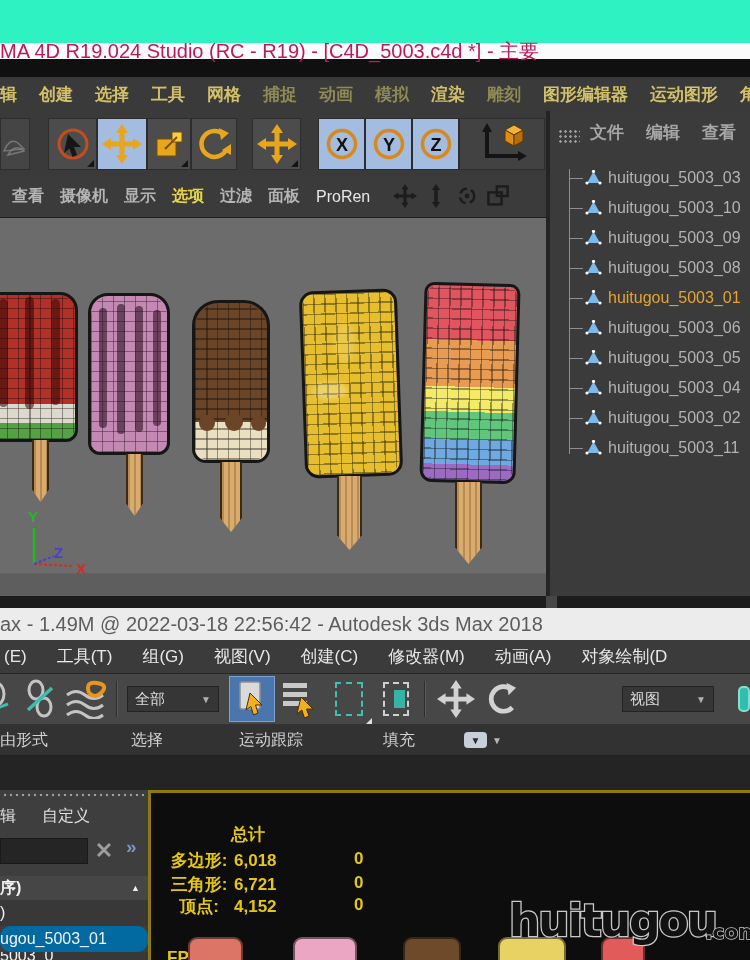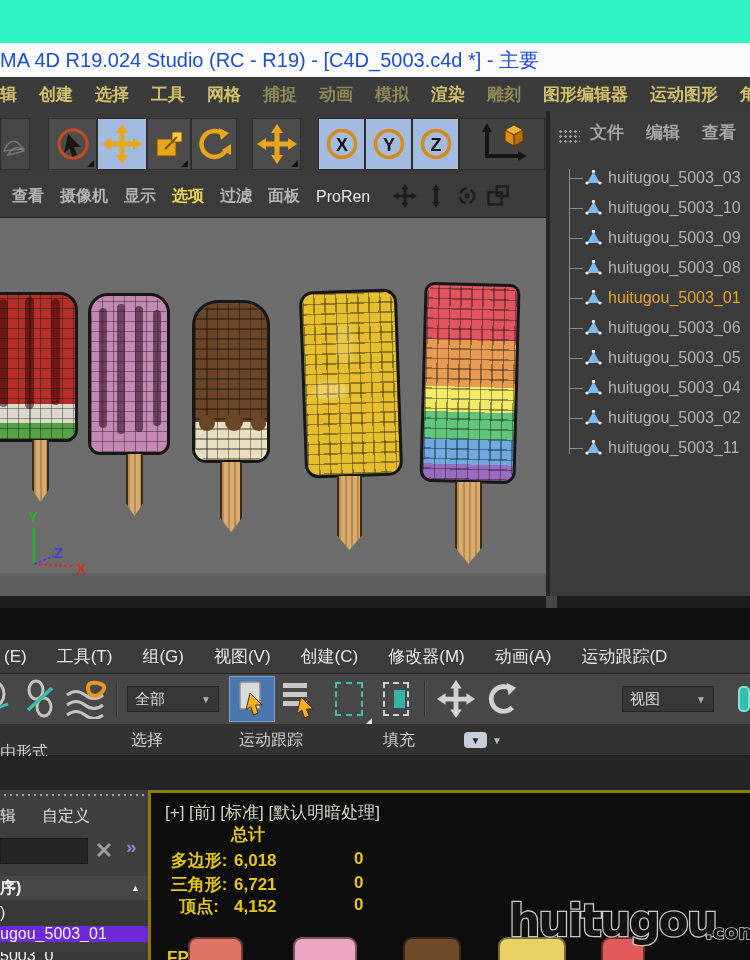--- a/index.html
+++ b/index.html
@@ -5,22 +5,22 @@
   * { box-sizing: border-box; margin: 0; padding: 0; }
   html,body { width:750px; height:960px; overflow:hidden; background:#000;
     font-family:"Liberation Sans", sans-serif; }
   .abs { position:absolute; }
   #stage { position:relative; width:750px; height:960px; overflow:hidden; background:#101010; }
 
   
   #cyan-strip { left:0; top:0; width:750px; height:43px; background:#2ef2c2; }
 
   
-  #c4d-titlebar { left:0; top:43px; width:750px; height:34px; background:#fbfbfb;
-    color:#1d4ed8; font-size:20px; display:flex; align-items:center; white-space:nowrap; }
+  #c4d-titlebar { left:0; top:43px; width:750px; height:16px; background:#fbfbfb;
+    color:#be185d; font-size:20px; display:flex; align-items:center; white-space:nowrap; }
 
   
   #c4d-menubar { left:0; top:77px; width:750px; height:34px; background:#3a3a3a;
     display:flex; align-items:center; gap:22px; white-space:nowrap; overflow:hidden; }
   #c4d-menubar .mi { color:#d3c169; font-size:17px; font-weight:bold; }
   #c4d-menubar .mi.dim { color:#8f8a55; }
 
   
   #c4d-toolbar { left:0; top:111px; width:546px; height:65px; background:#3a3a3a; }
   .tbtn { position:absolute; top:7px; height:52px; background:#4c4c4c;
@@ -118,21 +118,21 @@
   #ex-search { position:absolute; left:0; top:48px; width:88px; height:26px;
     background:#252525; border:1px solid #191919; }
   #ex-clear { position:absolute; left:92px; top:48px; width:24px; height:26px;
     color:#9d9d9d; font-size:22px; font-weight:bold; display:flex; align-items:center; justify-content:center; }
   #ex-chev { position:absolute; left:126px; top:46px; color:#8093c8; font-size:19px; font-weight:bold; }
   .ex-row { position:absolute; left:0; width:148px; display:flex; align-items:center;
     color:#f2f2f2; font-size:16px; white-space:nowrap; overflow:hidden; }
   #ex-header { top:86px; height:24px; background:#464646; font-weight:bold; }
   #ex-header .sort { position:absolute; right:8px; font-size:9px; color:#efefef; }
   #ex-row0 { top:110px; height:26px; background:#383838; }
-  #ex-row1 { top:136px; height:16px; background:#6d28d9; }
+  #ex-row1 { top:136px; height:26px; background:#0369a1;border-radius:11px; }
   #ex-row2 { top:162px; height:8px; background:#383838; }
 
   #max-vp { position:absolute; left:148px; top:34px; width:602px; height:170px;
     background:#0d0d0d; border-top:3px solid #8f7a08; border-left:3px solid #8f7a08; overflow:hidden; }
   #vp-label { position:absolute; left:14px; top:8px; color:#d6d6c6; font-size:17px; white-space:nowrap; }
   #vp-stats { position:absolute; left:0; top:30px; color:#e5c713; font-size:17px; font-weight:bold; }
   .st-row { position:absolute; white-space:nowrap; }
   .st-label { display:inline-block; width:60px; text-align:center; }
   .st-val { display:inline-block; margin-left:5px; }
   .st-sec { display:inline-block; position:absolute; left:185px; }
@@ -427,30 +427,33 @@
           <circle cx="15" cy="13" r="1.6" fill="#fff"></circle>
         </svg>
       <span class="olabel">huitugou_5003_11</span>
     </div>
   </div>
 
   <div id="gap-strip" class="abs">
     <div class="nub"></div>
   </div>
 
+  <div id="max-titlebar" class="abs">
+    <span>ax - 1.49M @ 2022-03-18 22:56:42 - Autodesk 3ds Max 2018</span>
+  </div>
 
   <div id="max-menubar" class="abs">
     <span class="mmi">(E)</span>
     <span class="mmi">工具(T)</span>
     <span class="mmi">组(G)</span>
     <span class="mmi">视图(V)</span>
     <span class="mmi">创建(C)</span>
     <span class="mmi">修改器(M)</span>
     <span class="mmi">动画(A)</span>
-    <span class="mmi">运动跟踪(D</span>
+    <span class="mmi">对象绘制(D</span>
   </div>
 
   <div id="max-toolbar" class="abs">
     <div class="micon" style="left:-8px;width:20px;">
       <svg width="20" height="38" viewBox="0 0 20 38">
           <ellipse cx="4" cy="14" rx="8" ry="11" fill="none" stroke="#c4c4c4" stroke-width="3"></ellipse>
           <line x1="0" y1="30" x2="16" y2="24" stroke="#38bfae" stroke-width="3"></line>
         </svg>
     </div>
     <div class="micon" style="left:24px;width:32px;">
@@ -516,21 +519,21 @@
     <div class="dd" style="left:622px;width:92px;">
       <span>视图</span>
       <span class="caret">▼</span>
     </div>
     <div class="micon" style="left:738px;width:12px;overflow:hidden;">
       <div style="width:22px;height:26px;background:#2fbfae;border-radius:5px;border:2px solid #8adcd2;"></div>
     </div>
   </div>
 
   <div id="max-ribbon" class="abs">
-    <span class="rbi" style="left:0;margin-top:12px;">由形式</span>
+    <span class="rbi" style="left:0;">由形式</span>
     <span class="rbi" style="left:131px;">选择</span>
     <span class="rbi" style="left:239px;">运动跟踪</span>
     <span class="rbi" style="left:383px;">填充</span>
     <div id="rb-dd">▼</div>
     <span id="rb-caret">▼</span>
   </div>
 
   <div id="max-lower" class="abs">
 
     <div id="max-explorer">
@@ -551,21 +554,20 @@
       </div>
       <div class="ex-row" id="ex-row1">
         <span>ugou_5003_01</span>
       </div>
       <div class="ex-row" id="ex-row2">
         <span>5003_0</span>
       </div>
     </div>
 
     <div id="max-vp">
-      <div id="vp-label">[+] [前] [标准] [默认明暗处理]</div>
       <div id="vp-stats">
         <div class="st-row" style="left:80px;top:0;font-family:Liberation Mono, monospace;">总计</div>
         <div class="st-row" style="left:18px;top:26px;">
           <span class="st-label">多边形:</span><span class="st-val">6,018</span><span class="st-sec">0</span>
         </div>
         <div class="st-row" style="left:18px;top:50px;">
           <span class="st-label">三角形:</span><span class="st-val">6,721</span><span class="st-sec">0</span>
         </div>
         <div class="st-row" style="left:18px;top:72px;">
           <span class="st-label">顶点:</span><span class="st-val">4,152</span><span class="st-sec">0</span>

